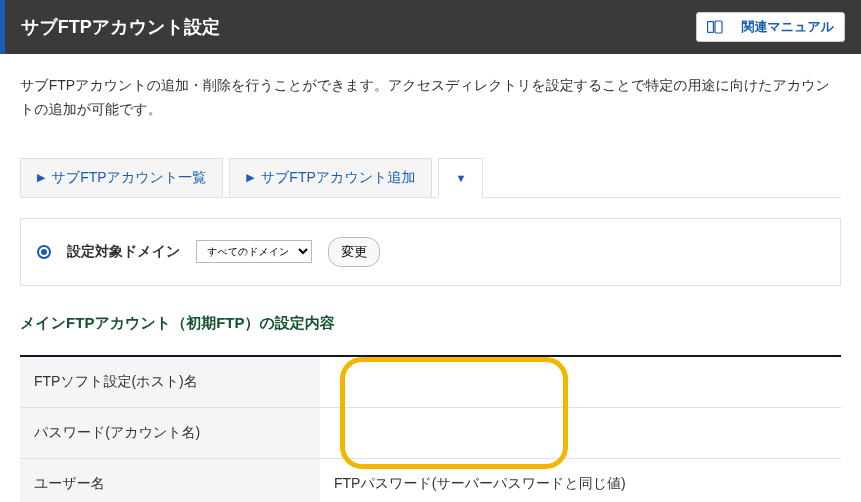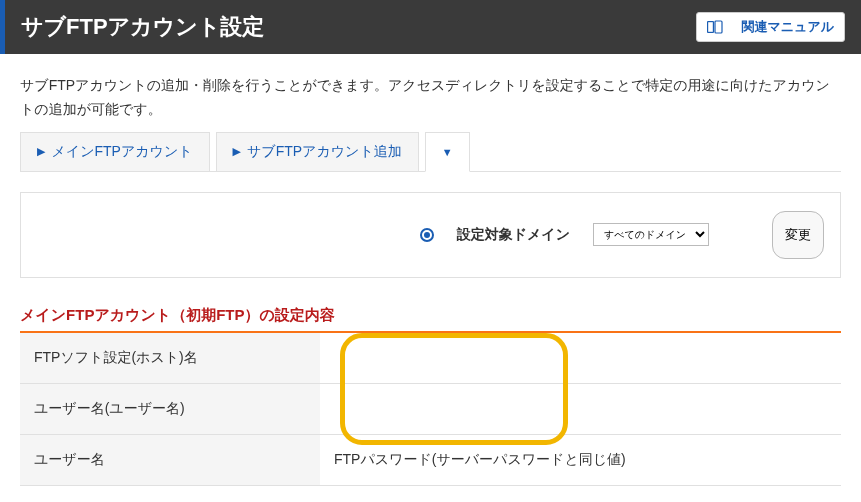--- a/index.html
+++ b/index.html
@@ -1,35 +1,35 @@
 <!DOCTYPE html>
 <html><head>
 <meta charset="utf-8">
 <style>
 * { box-sizing: border-box; margin: 0; padding: 0; }
 body { font-family: "Hiragino Kaku Gothic ProN", "Meiryo", sans-serif; font-size: 14px; color: #333; background: #fff; width: 861px; }
 .page-header { display: flex; align-items: center; justify-content: space-between; background: #3a3a3a; color: #fff; padding: 12px 16px; border-left: 5px solid #1a5db3; }
-.page-title { font-size: 22px; font-weight: bold; text-align: center; }
+.page-title { font-size: 18px; font-weight: bold; text-align: center; }
 .manual-btn { display: inline-flex; align-items: center; gap: 18px; background: #fff; color: #1a5db3; border: 1px solid #ccc; border-radius: 3px; padding: 5px 10px; font-size: 13px; font-weight: bold; cursor: pointer; }
 .manual-icon { width: 16px; height: 14px; display: inline-block; }
 .content { padding: 20px; }
-.desc { line-height: 1.7; margin-bottom: 10px; }
+.desc { line-height: 1.7; margin-bottom: 36px; }
 .tabs { display: flex; border-bottom: 1px solid #e0e0e0; margin-bottom: 20px; }
 .tab { display: inline-flex; align-items: center; gap: 6px; padding: 10px 16px; border: 1px solid #e0e0e0; border-bottom: none; background: #f5f5f5; color: #1a5db3; cursor: pointer; font-size: 14px; margin-right: 6px; }
 .tab.active { background: #fff; font-weight: bold; border-bottom: 1px solid #fff; margin-bottom: -1px; }
 .chev { color: #1a5db3; font-size: 11px; }
 .chev.active { color: #1a5db3; }
 .domain-box { border: 1px solid #e0e0e0; padding: 18px 16px; margin-bottom: 28px; }
-.domain-row { display: flex; align-items: center; gap: 23px; justify-content: flex-end; }
+.domain-row { display: flex; align-items: center; gap: 16px; }
 .radio-mark { width: 14px; height: 14px; border: 2px solid #1a5db3; border-radius: 50%; display: inline-flex; align-items: center; justify-content: center; }
 .radio-dot { width: 6px; height: 6px; background: #1a5db3; border-radius: 50%; }
 .domain-label { font-weight: bold; }
 .domain-select { padding: 4px 6px; font-size: 10px; border: 1px solid #bbb; background: #fff; }
-.change-btn { padding: 14px 12px; font-size: 13px; border: 1px solid #bbb; background: #f8f8f8; border-radius: 13px; cursor: pointer; margin-left: 40px; }
-.section-title { color: #b91c1c; font-weight: bold; font-size: 15px; padding-bottom: 6px; border-bottom: 2px solid #f97316; margin-bottom: 0; }
+.change-btn { padding: 5px 12px; font-size: 13px; border: 1px solid #bbb; background: #f8f8f8; border-radius: 13px; cursor: pointer; }
+.section-title { color: #14532d; font-weight: bold; font-size: 15px; padding-bottom: 22px; border-bottom: 2px solid #0f172a; margin-bottom: 0; }
 .info-table { width: 100%; border-collapse: collapse; position: relative; }
 .info-table tr { border-bottom: 1px solid #e0e0e0; }
 .info-table th { width: 300px; text-align: left; font-weight: normal; background: #f5f5f5; padding: 16px 14px; font-size: 14px; }
 .info-table td { padding: 16px 14px; font-size: 14px; }
 .highlight-box { position: absolute; border: 5px solid #f2b600; border-radius: 22px; pointer-events: none; }
 .table-wrap { position: relative; }
 </style>
 </head>
 <body>
 
@@ -47,21 +47,21 @@
   </button>
 </div>
 
 <div class="content">
 
   <p class="desc">サブFTPアカウントの追加・削除を行うことができます。アクセスディレクトリを設定することで特定の用途に向けたアカウントの追加が可能です。</p>
 
   <div class="tabs">
     <div class="tab">
       <span class="chev">▶</span>
-      <span>メインFTPアカウント</span>
+      <span>サブFTPアカウント一覧</span>
     </div>
     <div class="tab">
       <span class="chev">▶</span>
       <span>サブFTPアカウント追加</span>
     </div>
     <div class="tab active">
       <span class="chev active">▼</span>
     </div>
   </div>
 
@@ -81,21 +81,21 @@
   <div class="section-title">メインFTPアカウント（初期FTP）の設定内容</div>
 
   <div class="table-wrap">
     <table class="info-table">
       <tbody>
           <tr>
         <th>FTPソフト設定(ホスト)名</th>
         <td></td>
       </tr>
       <tr>
-        <th>ユーザー名(ユーザー名)</th>
+        <th>パスワード(アカウント名)</th>
         <td></td>
       </tr>
       <tr>
         <th>ユーザー名</th>
         <td>FTPパスワード(サーバーパスワードと同じ値)</td>
       </tr>
     </tbody>
       </table>
     <div class="highlight-box" style="top:0;left:320px;width:228px;height:112px;"></div>
   </div>

